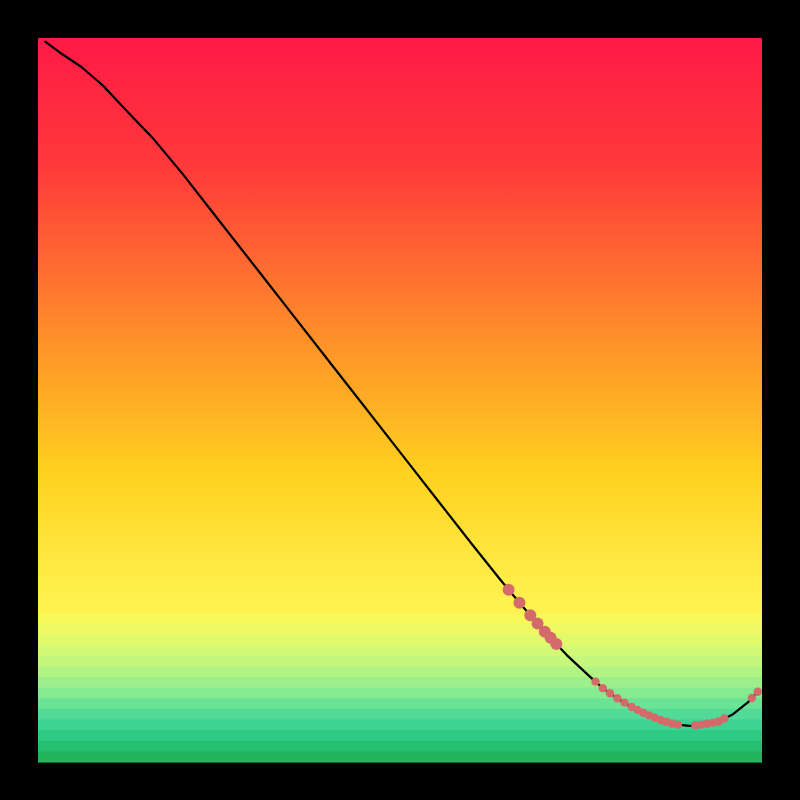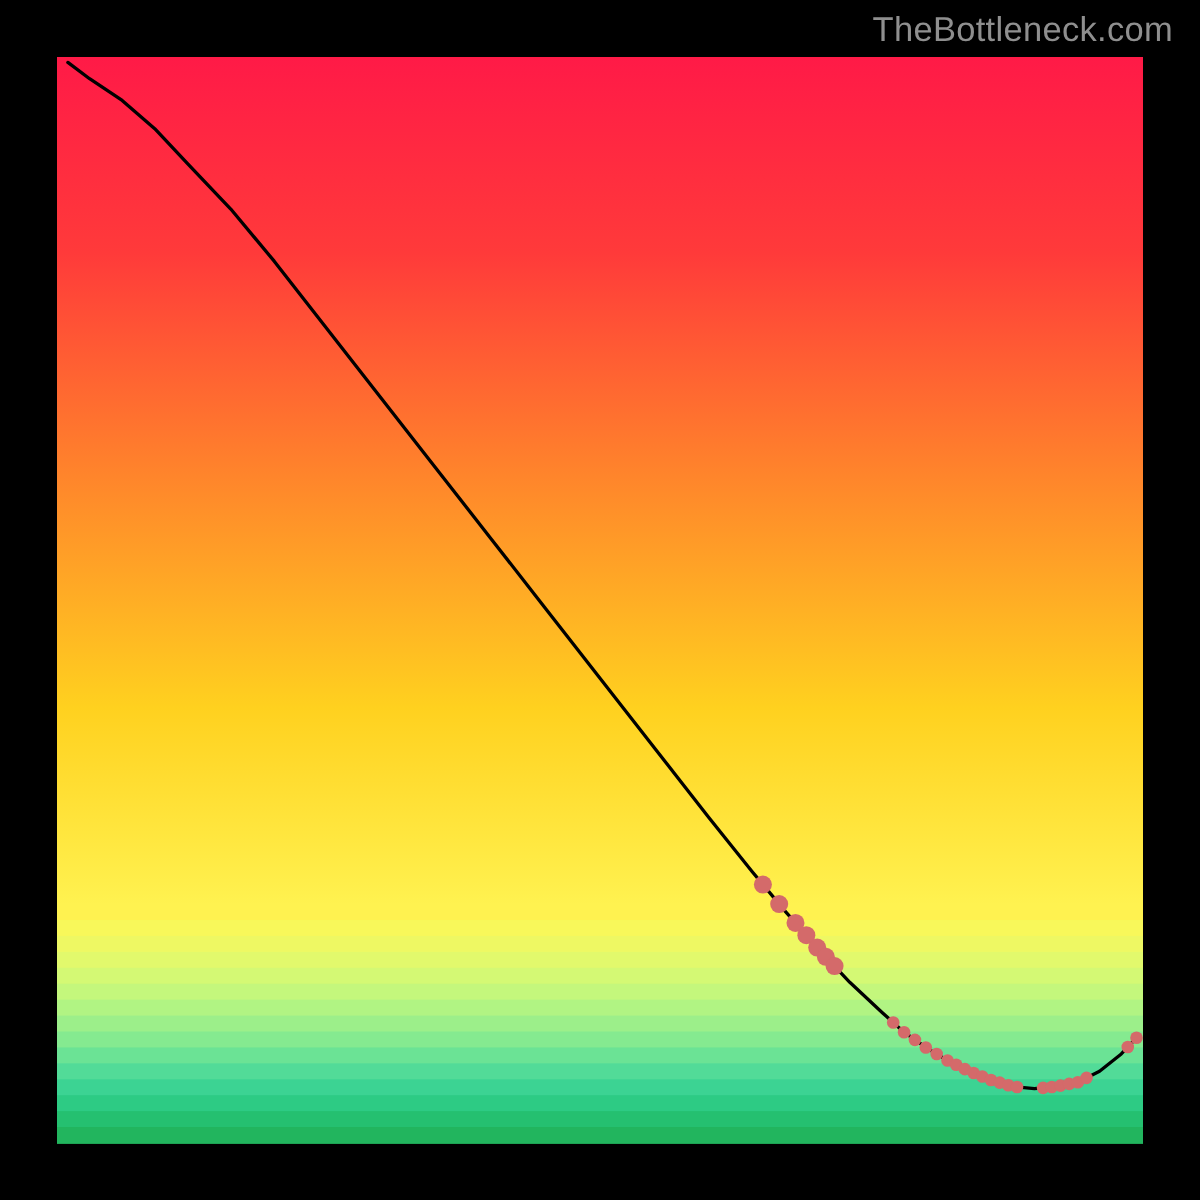--- a/index.html
+++ b/index.html
@@ -9,21 +9,20 @@
     font:23px Arial,Helvetica,sans-serif;
     color:#8f8f8f;letter-spacing:.2px;
     user-select:none;
   }
   svg{display:block;}
 </style>
 </head>
 <body>
 
 <div class="stage">
-  <div class="watermark">TheBottleneck.com</div>
   <svg id="chart-svg" width="800" height="800" viewBox="0 0 800 800" xmlns="http://www.w3.org/2000/svg">
       <defs>
         <linearGradient id="bg" x1="0" y1="0" x2="0" y2="1">
           <stop offset="0%" stop-color="#ff1a47"></stop>
           <stop offset="18%" stop-color="#ff3a3a"></stop>
           <stop offset="40%" stop-color="#ff8a2a"></stop>
           <stop offset="60%" stop-color="#ffd11f"></stop>
           <stop offset="78%" stop-color="#fff250"></stop>
           <stop offset="88%" stop-color="#e9ff7a"></stop>
           <stop offset="95%" stop-color="#8ff59a"></stop>

